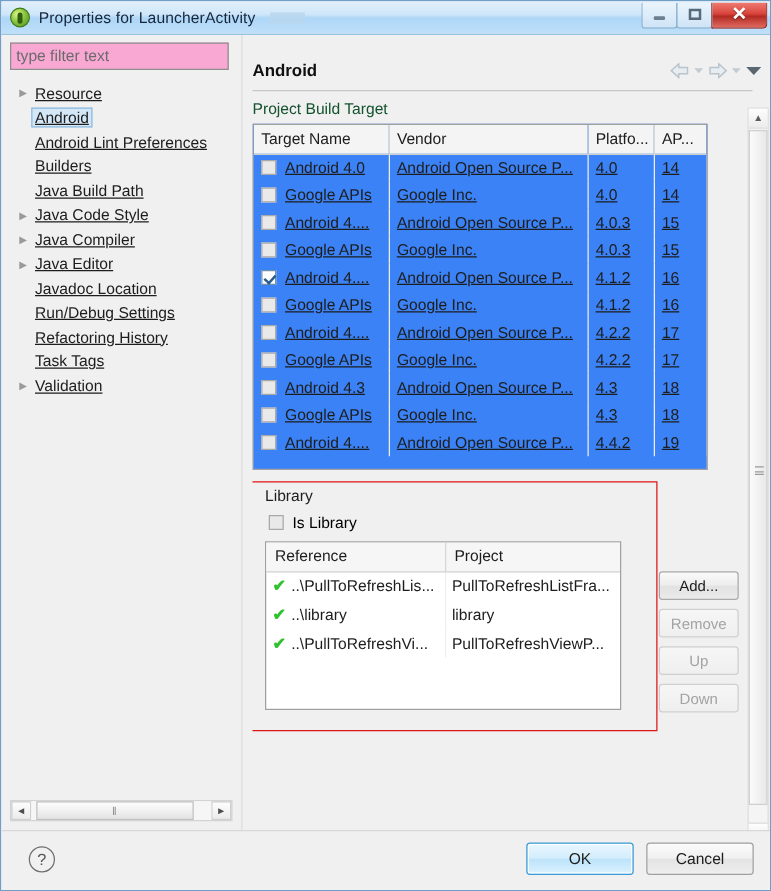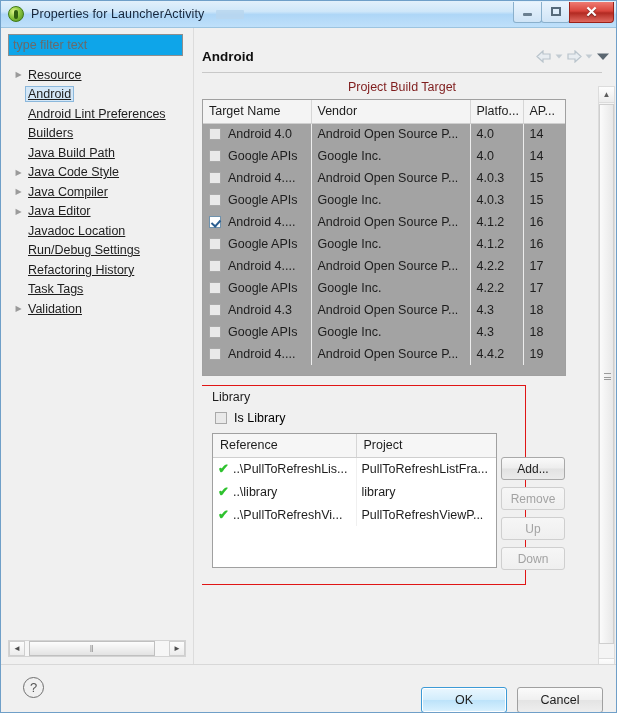--- a/index.html
+++ b/index.html
@@ -70,21 +70,21 @@
   .dialog-body {
     position: absolute; left: 0; top: 27px; width: 615px; height: 638px;
     background: #f0f0f0;
   }
 
   
   .left-col {
     position: absolute; left: 7px; top: 6px; width: 182px; height: 628px;
   }
   .filter-input {
-    width: 175px; height: 22px; border: 1px solid #8e8e8e; background: #0ea5e9;
+    width: 175px; height: 22px; border: 1px solid #8e8e8e; background: #f9a8d4;
     font-family: "Liberation Sans", sans-serif; font-size: 12.5px;
     padding: 0 4px; color: #444; outline: none;
   }
   .filter-input::placeholder { color: #6b6b6b; opacity: 1; }
   .tree {
     position: absolute; left: 0; top: 28px; width: 175px; height: 574px;
     background: #f0f0f0; overflow: hidden; padding-top: 3px;
   }
   .tree-item {
     display: flex; align-items: center; height: 19.5px;
@@ -134,56 +134,57 @@
   .nav-ico { color: #b9c4cc; display: flex; align-items: center; }
   .hr-line {
     position: absolute; left: 5px; top: 44px; width: 400px; height: 1px; background: #c8c8c8;
   }
 
   .content-scroll {
     position: absolute; left: 5px; top: 52px; width: 400px; height: 580px; overflow: hidden;
   }
 
   
-  .grp-title { font-size: 12.5px; color: #7f1d1d; margin-bottom: 5px; text-align: center; }
+  .grp-title { font-size: 12.5px; color: #14532d; margin-bottom: 5px; }
   .table-box {
-    width: 364px; height: 277px; border: 1px solid #a0a0a0; background: #a3a3a3;
+    width: 364px; height: 277px; border: 1px solid #a0a0a0; background: #3b82f6;
     overflow: hidden;
   }
   table.tbl { border-collapse: collapse; width: 100%; table-layout: fixed; font-size: 12.5px; }
   table.tbl th {
     background: #f4f4f4; font-weight: normal; text-align: left;
     height: 23px; padding: 0 6px; color: #1d1d1d;
     border-right: 1px solid #d6d6d6; border-bottom: 1px solid #cfcfcf;
     white-space: nowrap; overflow: hidden;
   }
   table.tbl td {
     height: 22px; padding: 0 6px; color: #1d1d1d; white-space: nowrap; overflow: hidden;
     border-right: 1px solid #ededed;
+    text-decoration: underline;
   }
   .cb {
     display: inline-block; width: 12px; height: 12px; vertical-align: -2px;
     border: 1px solid #a9a9a9; background: #e9e9e9; margin-right: 7px; position: relative;
   }
   .cb.on { background: #fff; border-color: #6f92ad; }
   .cb.on::after {
     content: ""; position: absolute; left: 3px; top: 1px; width: 4px; height: 7px;
     border: solid #2a5d8f; border-width: 0 2px 2px 0; transform: rotate(42deg);
   }
 
   
   .lib-wrap { position: relative; margin-top: 14px; width: 395px; }
   .red-box {
     position: absolute; left: -6px; top: -5px; width: 330px; height: 200px;
     border: 1px solid #e01515; pointer-events: none;
   }
   .lib-inner { position: relative; padding-left: 10px; }
   .lib-legend { font-size: 12.5px; color: #1d1d1d; }
   .islib-row { display: flex; align-items: center; margin: 7px 0 8px 3px; font-size: 12.5px; }
-  .lib-split { display: flex; gap: 4px; }
+  .lib-split { display: flex; gap: 30px; }
   .lib-table-box {
     width: 285px; height: 135px; border: 1px solid #a0a0a0; background: #fff; overflow: hidden;
   }
   table.libtbl { border-collapse: collapse; width: 100%; table-layout: fixed; font-size: 12.5px; }
   table.libtbl th {
     background: #f6f6f6; font-weight: normal; text-align: left; height: 23px;
     padding: 0 7px; border-right: 1px solid #d6d6d6; border-bottom: 1px solid #cfcfcf;
     color: #1d1d1d;
   }
   table.libtbl td {
@@ -237,21 +238,21 @@
   .footer {
     position: absolute; left: 0; bottom: 0; width: 615px; height: 48px;
     background: #f0f0f0; border-top: 1px solid #d8d8d8;
   }
   .help-ico {
     position: absolute; left: 22px; top: 12px; width: 21px; height: 21px;
     border: 1.5px solid #6f6f6f; border-radius: 50%;
     display: flex; align-items: center; justify-content: center;
     font-size: 13px; color: #555;
   }
-  .footer-btns { position: absolute; right: 13px; top: 22px; display: flex; gap: 10px; }
+  .footer-btns { position: absolute; right: 13px; top: 9px; display: flex; gap: 10px; }
   .fbtn {
     width: 86px; height: 26px; font-size: 12.5px; color: #1d1d1d;
     border: 1px solid #a0a0a0; border-radius: 3px;
     background: linear-gradient(to bottom,#fbfbfb 0%,#f0f0f0 48%,#e4e4e4 52%,#eeeeee 100%);
     display: flex; align-items: center; justify-content: center;
   }
   .fbtn.primary {
     border: 1px solid #3c9ad6;
     background: linear-gradient(to bottom,#eaf7ff 0%,#d3edfc 48%,#bde3fa 52%,#dbf2ff 100%);
     box-shadow: inset 0 0 0 1px #ffffff;

